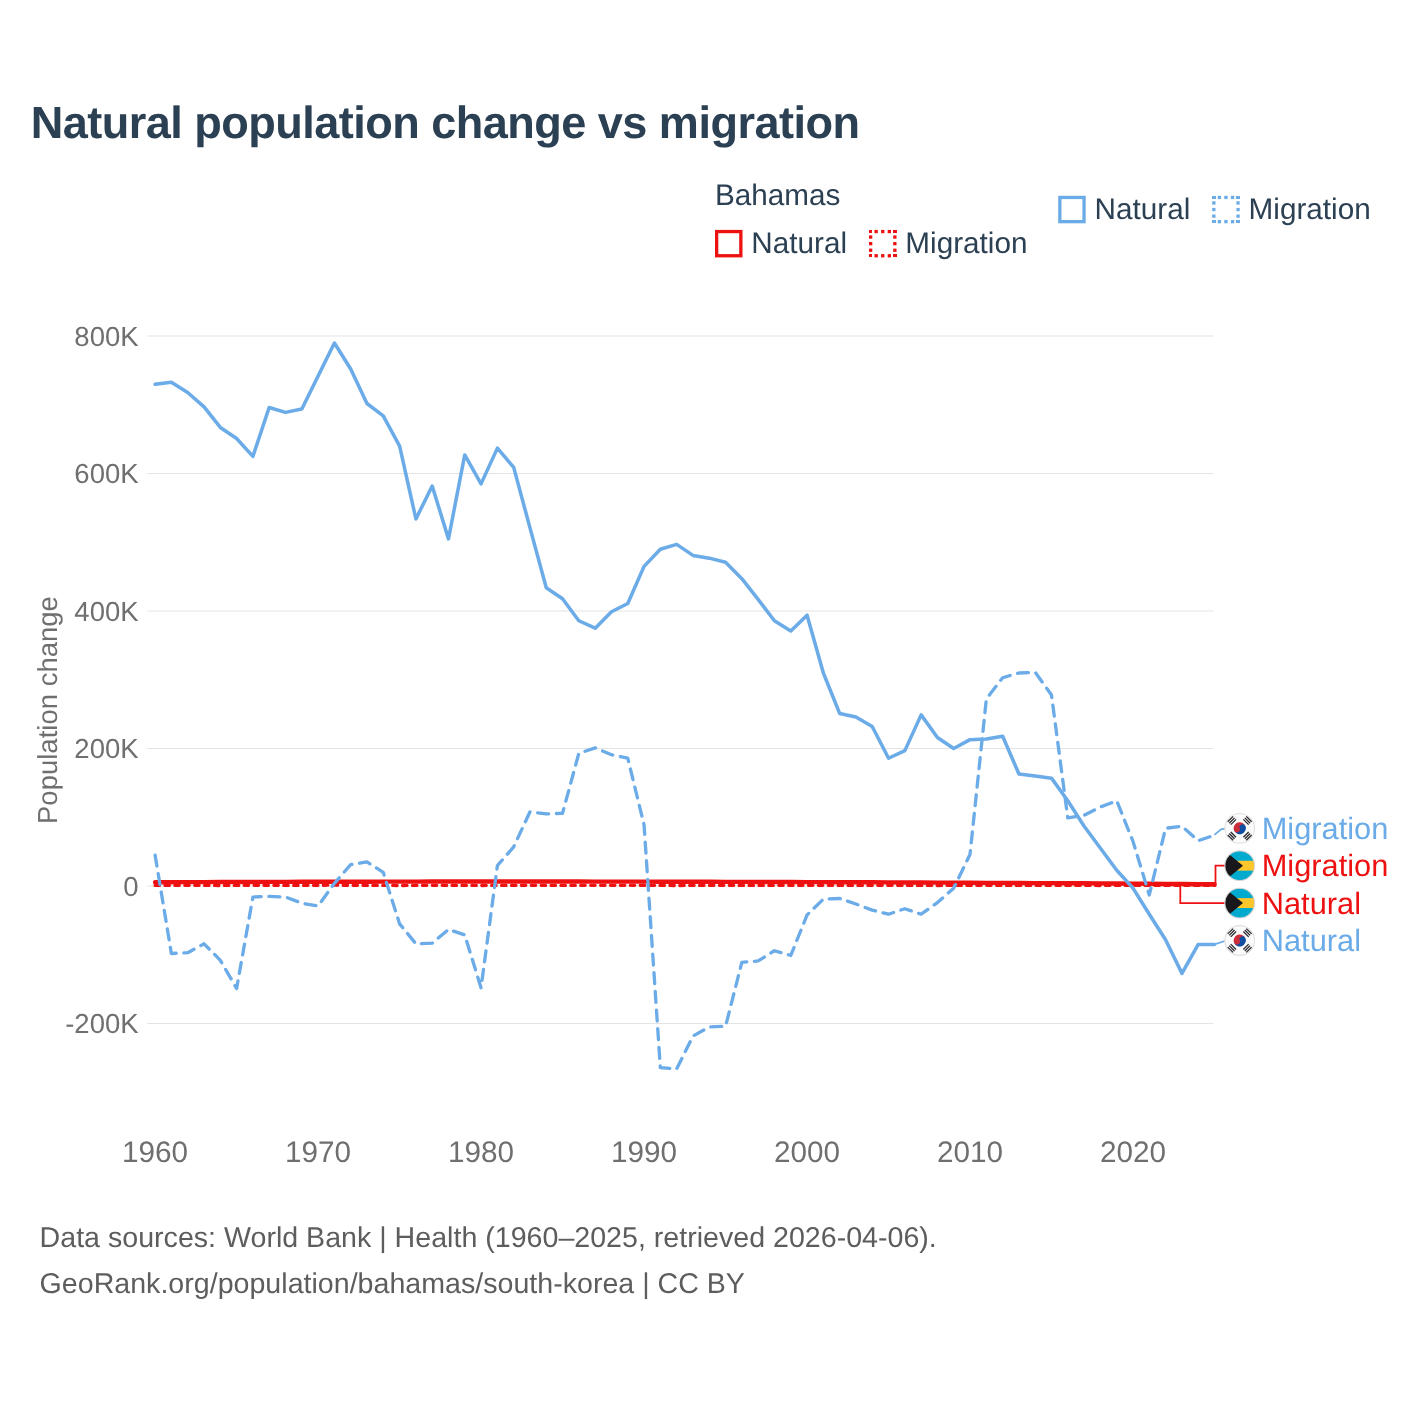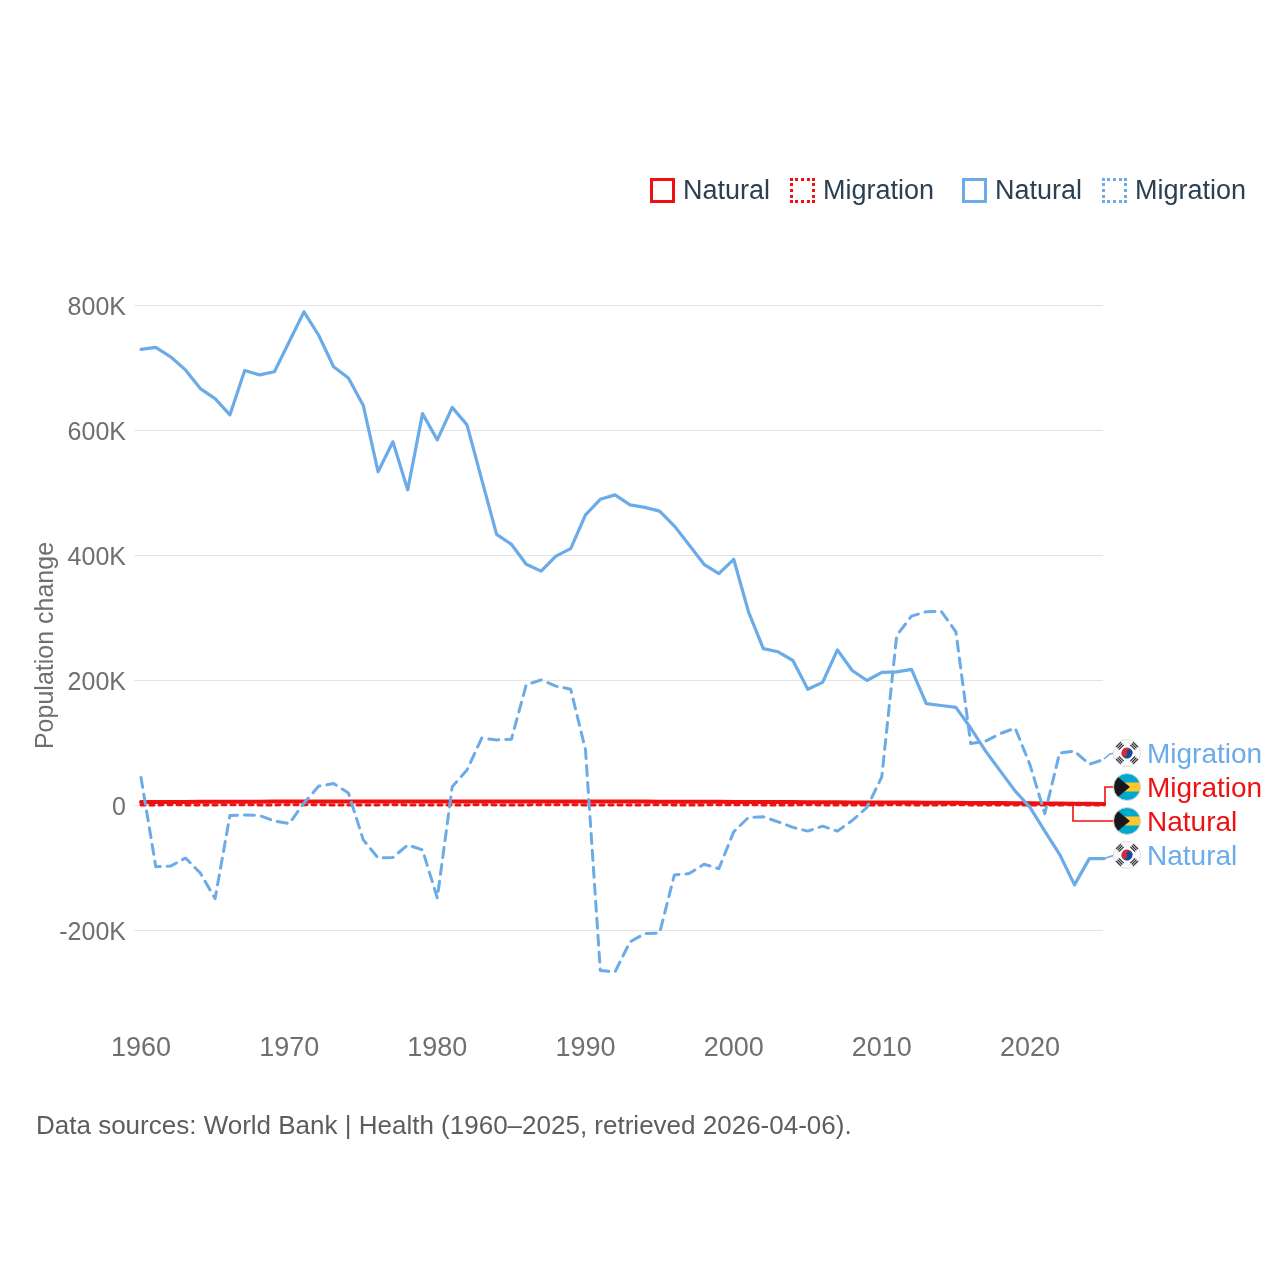--- a/index.html
+++ b/index.html
@@ -16,22 +16,24 @@
         transform:rotate(-90deg);font-size:25px;color:#6f6f6f;}
   .footer{position:absolute;left:36px;top:1105px;font-size:26px;line-height:41px;color:#5d5d5d;}
   svg.plot{position:absolute;left:0;top:0;}
   text{font-family:"Liberation Sans",sans-serif;}
 </style>
 </head>
 <body>
 
 <div class="page">
 
+  <h1 class="chart-title">Natural population change vs migration</h1>
 
   <div class="legend-group" style="left:650px">
+    <div class="legend-country">Bahamas</div>
     <div class="legend-items">
       <div class="legend-item">
         <span class="swatch" style="border: 3px solid rgb(238, 17, 17);"></span>
         <span>Natural</span>
       </div>
       <div class="legend-item">
         <span class="swatch" style="border: 3px dotted rgb(238, 17, 17);"></span>
         <span>Migration</span>
       </div>
     </div>
@@ -161,15 +163,16 @@
           <rect x="-3.4" y="0.9" width="6.8" height="1.2" fill="#2b2b31"></rect>
         </g>
       </g>
       <text x="1147" y="864.5" font-size="28" fill="#6aabe8">Natural</text>
     </svg>
 
   <div class="ylabel">Population change</div>
 
   <div class="footer">
     <div>Data sources: World Bank | Health (1960–2025, retrieved 2026-04-06).</div>
+    <div>GeoRank.org/population/bahamas/south-korea | CC BY</div>
   </div>
 
 </div>
 
 </body></html>

